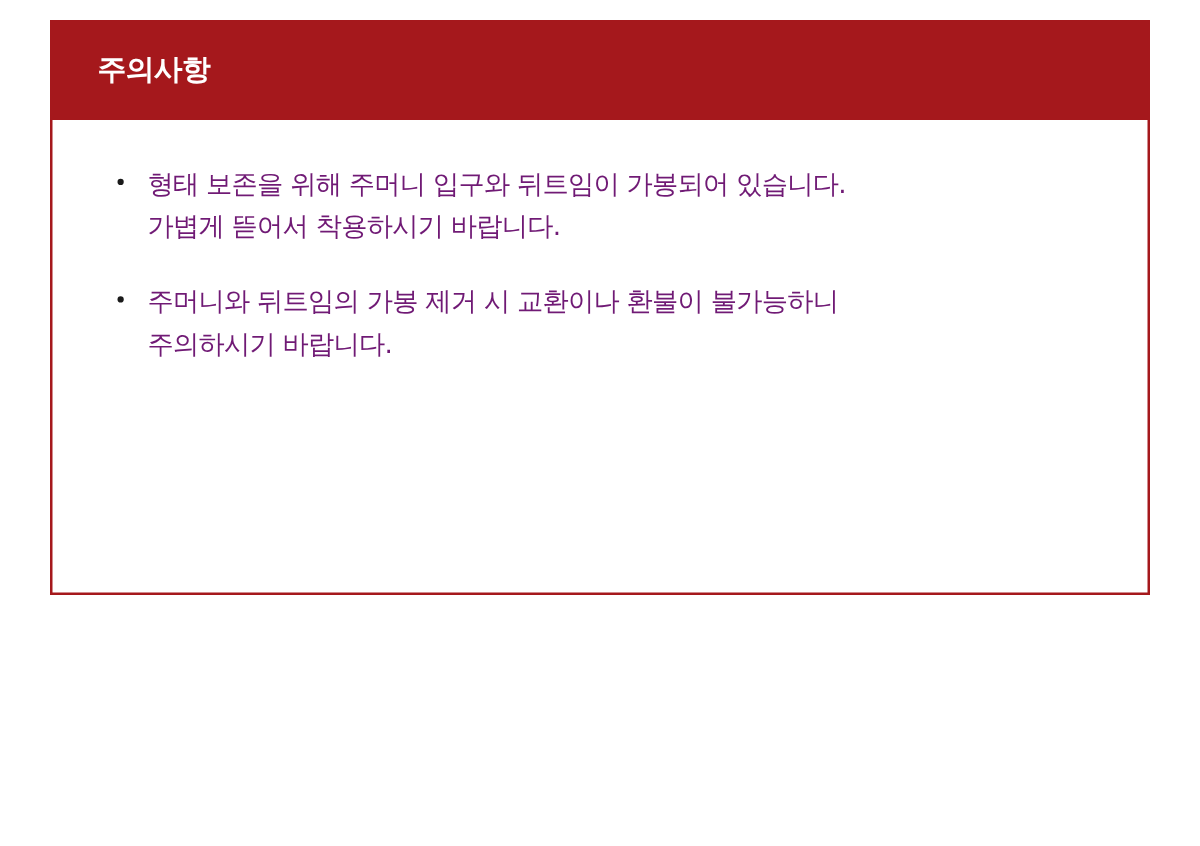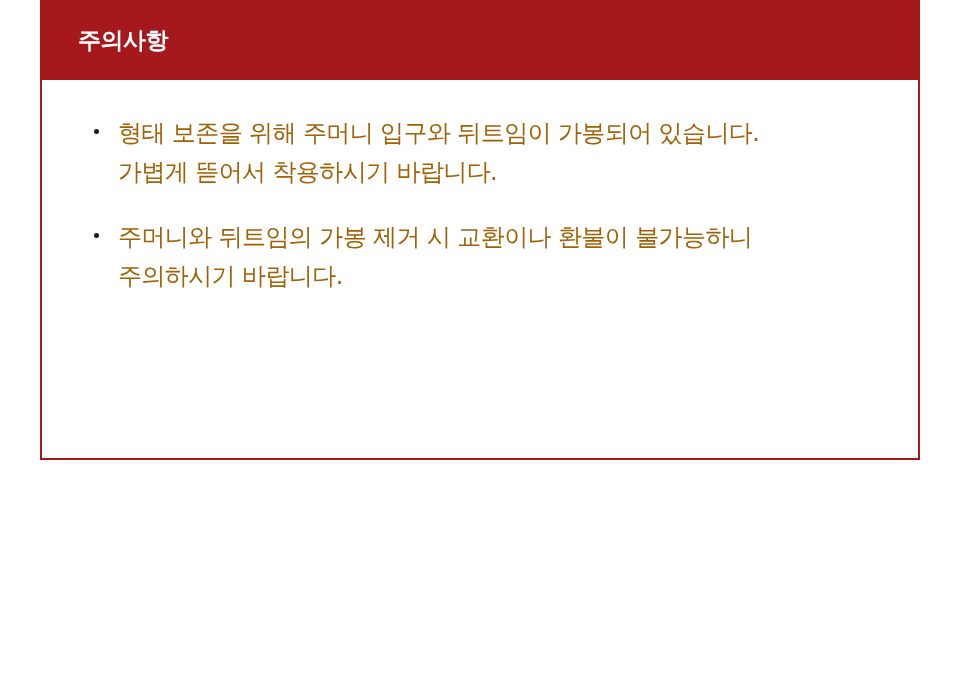--- a/index.html
+++ b/index.html
@@ -10,21 +10,21 @@
     width: 960px;
     height: 677px;
     background: #ffffff;
     font-family: "DejaVu Sans", "Liberation Sans", sans-serif;
     overflow: hidden;
   }
 
   .notice-card {
     position: absolute;
     left: 40px;
-    top: 0px;
+    top: 16px;
     width: 880px;
     box-sizing: border-box;
   }
 
   .notice-header {
     background: #a5181c;
     height: 80px;
     box-sizing: border-box;
     display: flex;
     align-items: center;
@@ -51,22 +51,22 @@
   .bullet-list {
     list-style: none;
     margin: 0;
     padding: 0;
   }
 
   .bullet-item {
     position: relative;
     padding-left: 32px;
     margin-bottom: 26px;
-    color: #a16207;
-    font-size: 24px;
+    color: #701a75;
+    font-size: 21px;
     line-height: 1.62;
     letter-spacing: -0.6px;
     font-weight: 500;
   }
 
   .bullet-item:last-child {
     margin-bottom: 0;
   }
 
   .bullet-dot {

